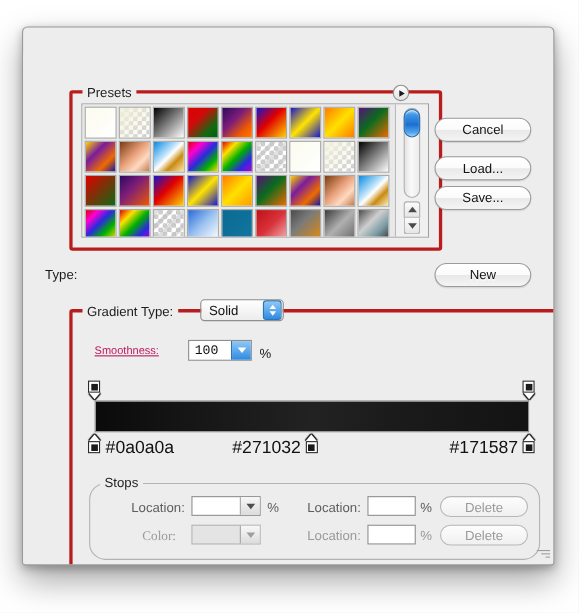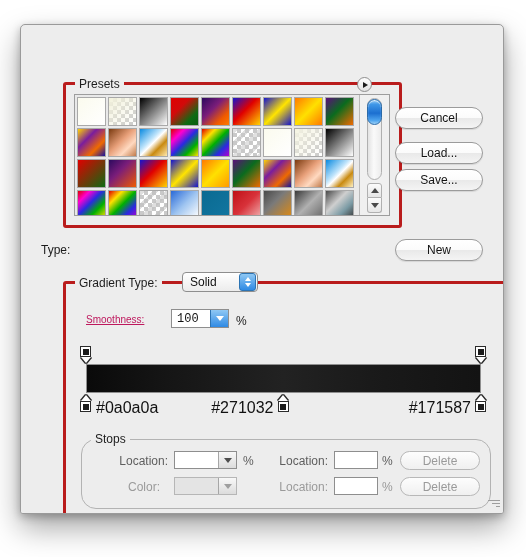--- a/index.html
+++ b/index.html
@@ -497,21 +497,21 @@
             <i class="drop-tri-g"></i>
           </span>
         </div>
         <div class="pct" style="left:161px;top:14px;">%</div>
 
         <div class="row-lbl" style="left:178px;top:14px;width:68px;">Location:</div>
         <div class="tinyfield" style="left:252px;top:11px;width:44px;"></div>
         <div class="pct" style="left:300px;top:14px;">%</div>
         <div class="btn-small" style="left:318px;top:11px;">Delete</div>
 
-        <div class="row-lbl dim" style="left:0;top:40px;width:78px;">Color:</div>
+        <div class="row-lbl dim" style="left:0;top:40px;width:78px;font-family:Liberation Serif, serif;">Color:</div>
         <div class="tinycombo dim" style="left:92px;top:37px;">
           <span class="fill"></span>
           <span class="drop">
             <i class="drop-tri-g dim"></i>
           </span>
         </div>
 
         <div class="row-lbl dim" style="left:178px;top:40px;width:68px;">Location:</div>
         <div class="tinyfield" style="left:252px;top:37px;width:44px;"></div>
         <div class="pct dim" style="left:300px;top:40px;">%</div>

